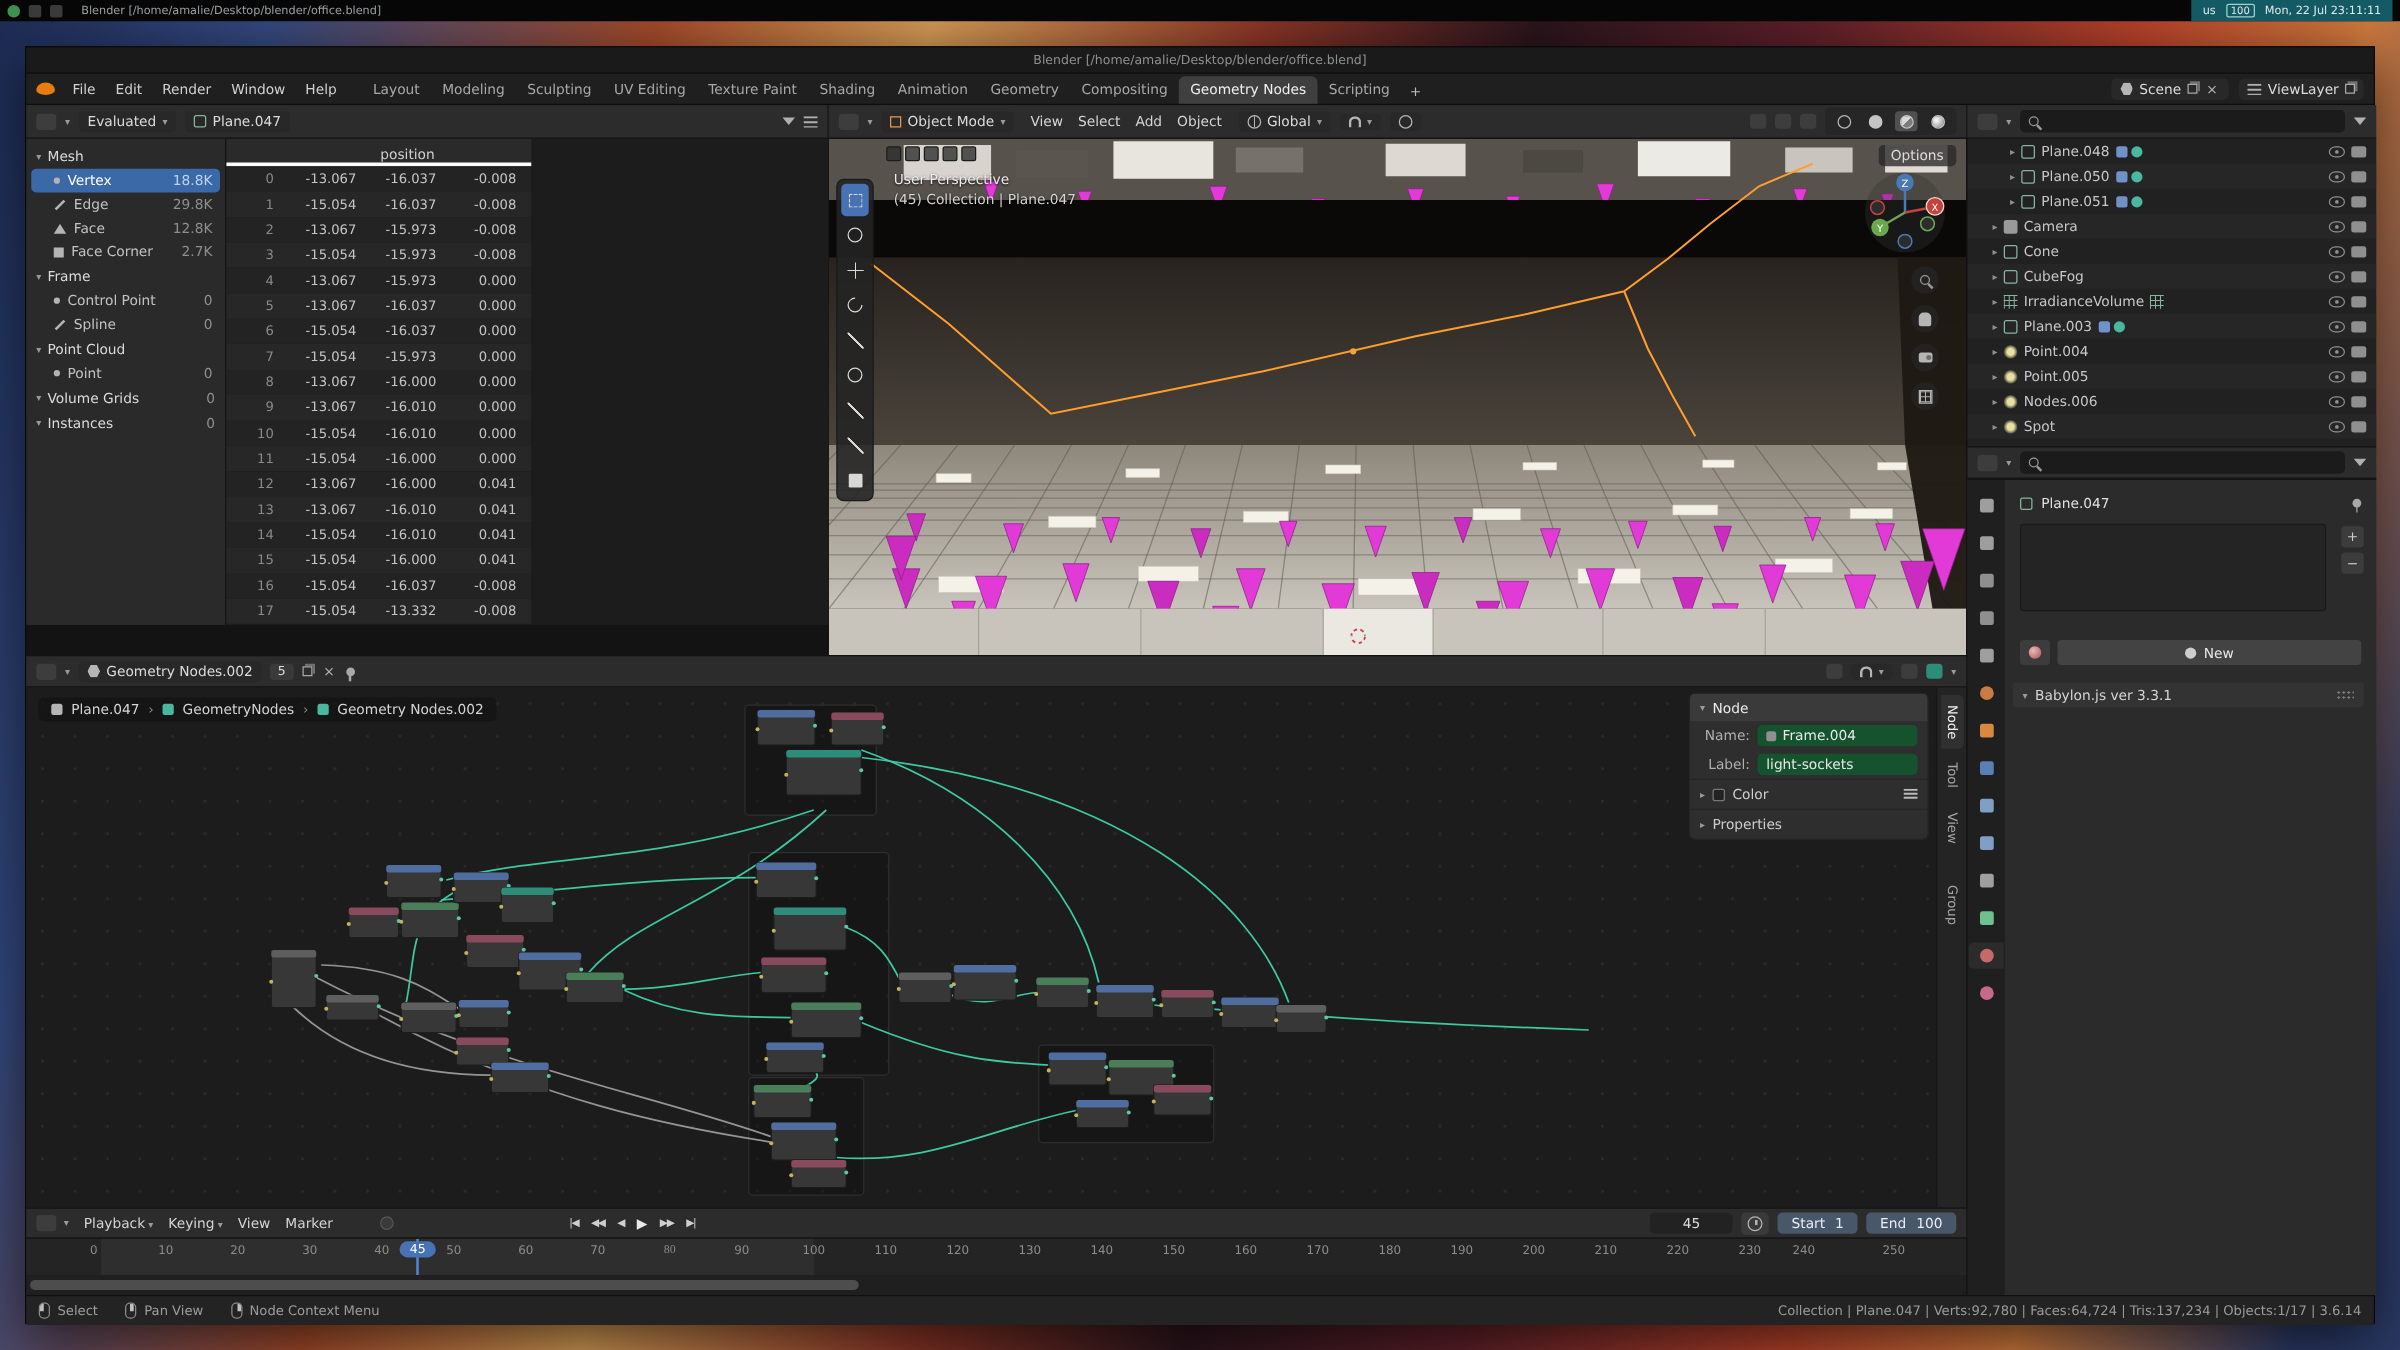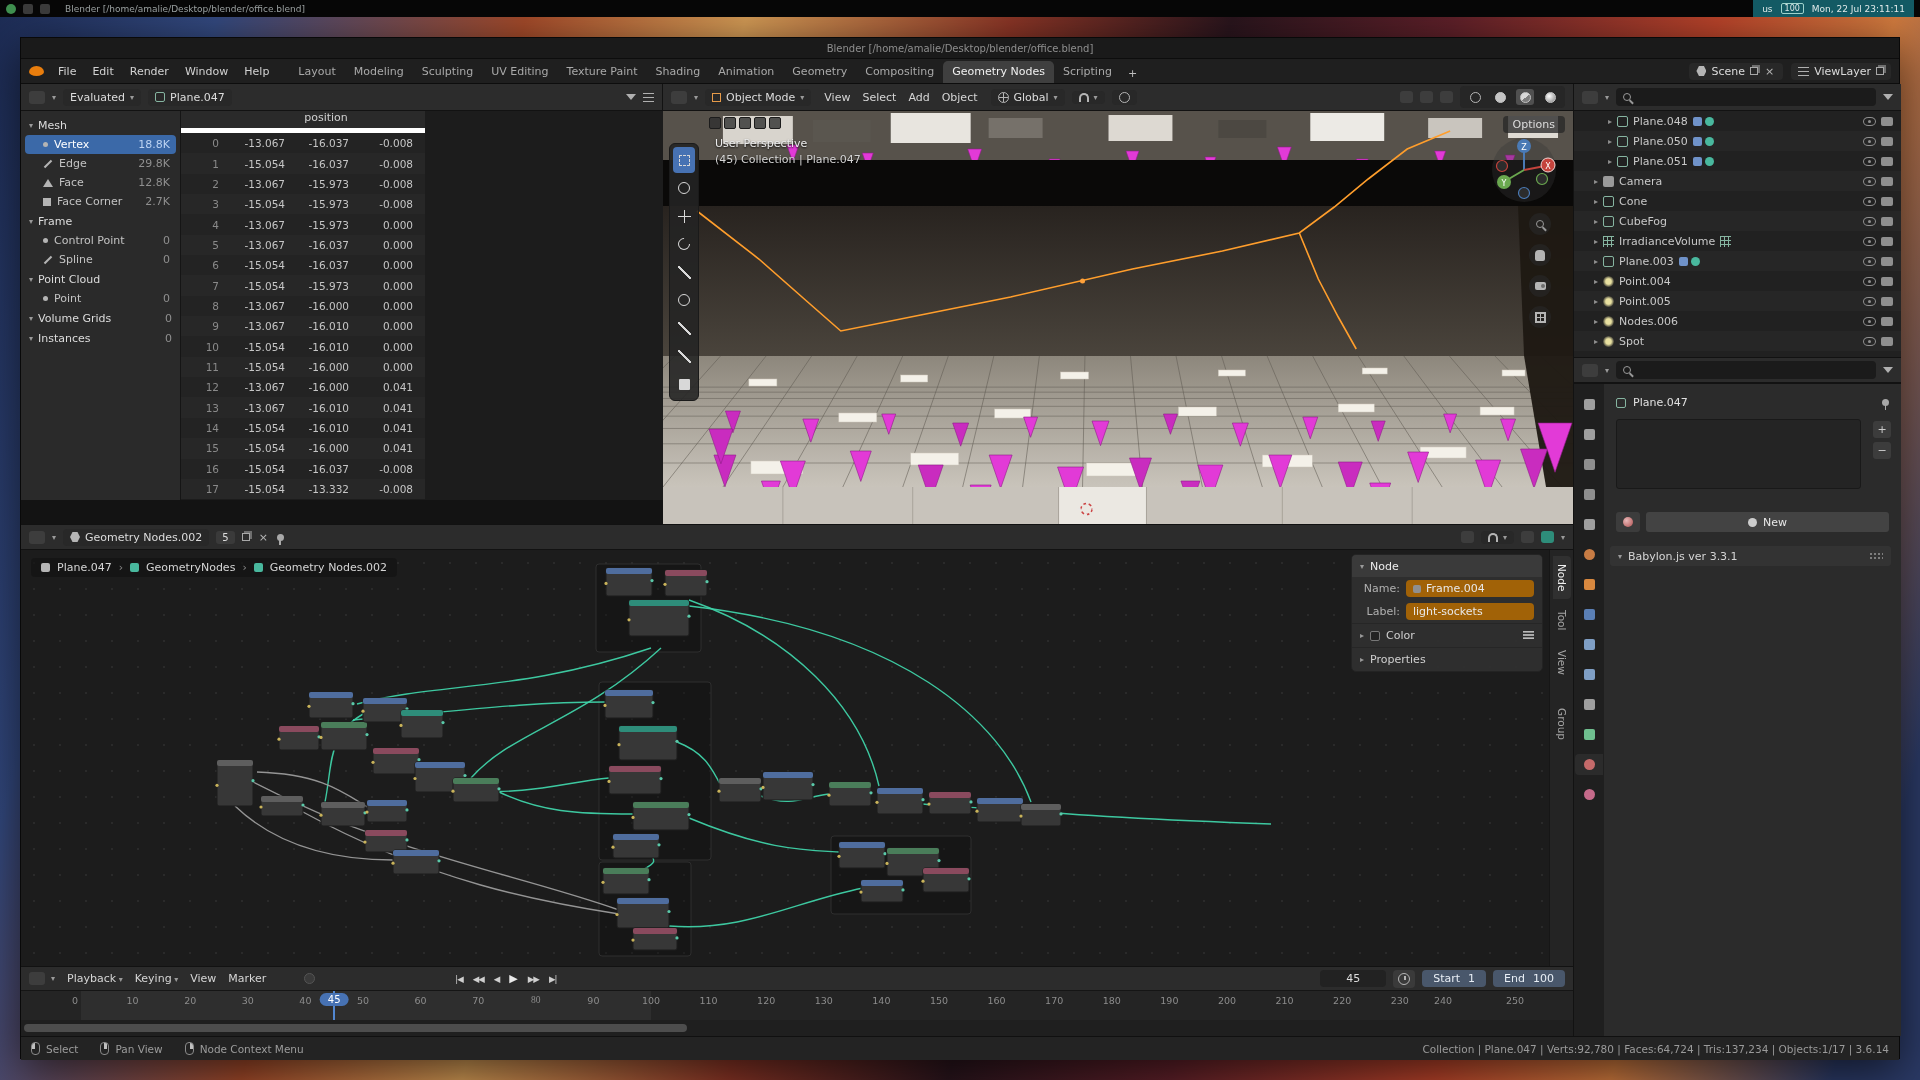--- a/index.html
+++ b/index.html
@@ -66,21 +66,21 @@
   .sec-count{margin-left:auto;color:#8f8f8f}
   .ss-item{height:19px;display:flex;align-items:center;gap:6px;margin:0 4px;padding:0 6px 0 18px;border-radius:4px;color:#c3c3c3}
   .ss-item.sel{background:#3b69a8;color:#fff}
   .ss-item.sel .it-count{color:#bcd3f2}
   .it-count{margin-left:auto;color:#8f8f8f}
   .di-dot{width:5px;height:5px;border-radius:50%;background:#b4b4b4}
   .di-line{width:10px;height:2px;background:#b4b4b4;transform:rotate(-45deg)}
   .di-tri{width:0;height:0;border-left:5px solid transparent;border-right:5px solid transparent;border-bottom:8px solid #b4b4b4}
   .di-sq{width:8px;height:8px;background:#b4b4b4}
   #ss-table{position:absolute;left:160px;top:73px;width:482px;height:389px;background:#1c1c1c;overflow:hidden}
-  .ss-head{display:flex;height:22px;background:#2a2a2a;border-bottom:5px solid #ffffff;width:244px;align-items:flex-start}
+  .ss-head{display:flex;height:22px;background:#2a2a2a;border-bottom:3px solid #ffffff;width:244px;align-items:flex-end}
   .ss-head .hidx{width:46px}
   .ss-head .hpos{flex:1;text-align:center;color:#d0d0d0}
   .ss-row{display:flex;height:20.35px;align-items:center;font-size:10.5px;width:244px;background:#232323}
   .ss-row.odd{background:#272727}
   .c-idx{width:46px;text-align:right;padding-right:8px;color:#8a8a8a}
   .c-val{width:64px;text-align:right;padding-right:6px;color:#c6c6c6}
   #ss-footer{position:absolute;left:0;top:462px;width:642px;height:24px;background:#2a2a2a;border-top:1px solid #141414;border-right:1px solid #121212;display:flex;align-items:center;justify-content:flex-end;padding-right:14px;color:#b0b0b0}
   
   #viewport{position:absolute;left:642px;top:73px;width:911px;height:413px;background:#14110f;overflow:hidden;border-right:1px solid #121212}
   #scene-svg{position:absolute;inset:0;width:100%;height:100%}
@@ -149,21 +149,21 @@
   #ne-canvas{position:absolute;left:0;top:512px;width:1553px;height:416px;background-color:#1c1c1c;background-image:radial-gradient(circle,#2a2a2a 1px,transparent 1.3px);background-size:26px 26px;overflow:hidden;border-right:1px solid #121212}
   #graph-svg{position:absolute;left:0;top:0}
   .bc{position:absolute;left:10px;top:8px;display:flex;align-items:center;gap:7px;background:rgba(20,20,20,.72);padding:3px 10px;border-radius:4px;color:#d5d5d5}
   .bc-sep{color:#8a8a8a}
   .bc-ic{width:9px;height:9px;background:#b5b5b5;border-radius:2px}
   .bc-ic.teal{background:#49b89e}
   #npanel{position:absolute;right:30px;top:4px;width:192px;background:rgba(48,48,48,.97);border:1px solid #232323;border-radius:5px;overflow:hidden}
   .np-h{height:22px;display:flex;align-items:center;gap:6px;padding:0 8px;background:#3a3a3a;color:#ececec}
   .np-row{display:flex;align-items:center;gap:6px;padding:3px 8px}
   .np-lab{width:40px;text-align:right;color:#b0b0b0}
-  .np-field{flex:1;background:#a16207;border-radius:4px;padding:2px 7px;color:#e8e8e8;display:flex;gap:5px;align-items:center}
+  .np-field{flex:1;background:#14532d;border-radius:4px;padding:2px 7px;color:#e8e8e8;display:flex;gap:5px;align-items:center}
   .np-fic{width:8px;height:8px;background:#8f8f8f;border-radius:2px;flex:0 0 auto}
   .np-sec{display:flex;align-items:center;gap:6px;padding:5px 8px;border-top:1px solid #262626;color:#cfcfcf}
   .cb{width:10px;height:10px;border:1px solid #777;border-radius:2px;background:#222}
   #ne-tabs{position:absolute;right:0;top:0;width:24px;bottom:0;background:#242424;border-left:1px solid #161616;display:flex;flex-direction:column;align-items:center;padding-top:6px;gap:3px}
   .vtab{writing-mode:vertical-rl;font-size:10.5px;color:#a5a5a5;padding:8px 3px;border-radius:0 4px 4px 0}
   .vtab.active{background:#303030;color:#f0f0f0}
   .vtab.gap{margin-top:14px}
   
   #tl-hdr{position:absolute;left:0;top:928px;width:1553px;height:24px;background:#2c2c2c;border-top:1px solid #121212;display:flex;align-items:center;gap:6px;padding:0 8px;border-right:1px solid #121212}
   #tl-transport{display:flex;gap:2px;margin-left:130px;align-items:center}

